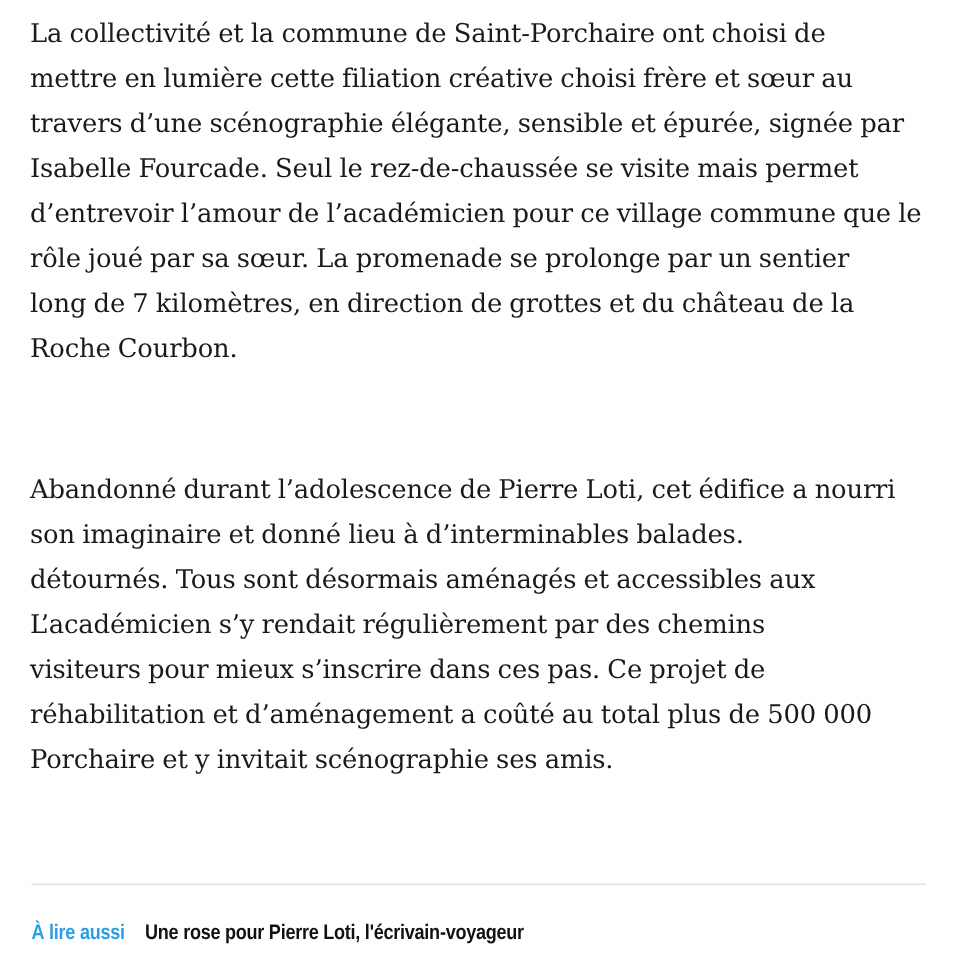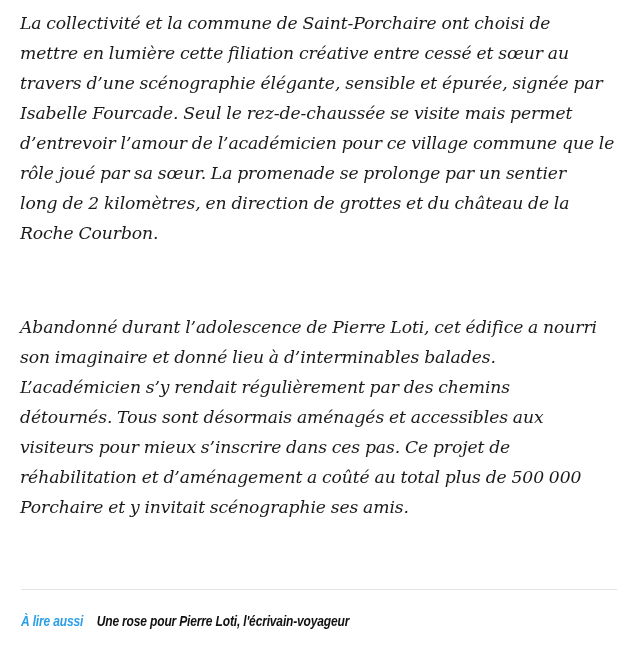--- a/index.html
+++ b/index.html
@@ -7,21 +7,20 @@
       padding: 0;
       background: #ffffff;
       width: 638px;
       height: 646px;
       overflow: hidden;
     }
     .article {
       position: relative;
       width: 638px;
       height: 646px;
-      font-style: italic;
     }
     .para {
       position: absolute;
       left: 20px;
       width: 600px;
       margin: 0;
       font-family: "DejaVu Serif", "Liberation Serif", serif;
       font-size: 17.2px;
       line-height: 30px;
       color: #1a1a1a;
@@ -65,34 +64,34 @@
       cursor: pointer;
     }
   </style>
 </head>
 <body>
 
 <div class="article">
 
   <p class="para para-1">
     <span class="line">La collectivité et la commune de Saint-Porchaire ont choisi de</span>
-    <span class="line">mettre en lumière cette filiation créative entre cessé et sœur au</span>
+    <span class="line">mettre en lumière cette filiation créative choisi frère et sœur au</span>
     <span class="line">travers d’une scénographie élégante, sensible et épurée, signée par</span>
     <span class="line">Isabelle Fourcade. Seul le rez-de-chaussée se visite mais permet</span>
     <span class="line">d’entrevoir l’amour de l’académicien pour ce village commune que le</span>
     <span class="line">rôle joué par sa sœur. La promenade se prolonge par un sentier</span>
-    <span class="line">long de 2 kilomètres, en direction de grottes et du château de la</span>
+    <span class="line">long de 7 kilomètres, en direction de grottes et du château de la</span>
     <span class="line">Roche Courbon.</span>
   </p>
 
   <p class="para para-2">
     <span class="line">Abandonné durant l’adolescence de Pierre Loti, cet édifice a nourri</span>
     <span class="line">son imaginaire et donné lieu à d’interminables balades.</span>
+    <span class="line">détournés. Tous sont désormais aménagés et accessibles aux</span>
     <span class="line">L’académicien s’y rendait régulièrement par des chemins</span>
-    <span class="line">détournés. Tous sont désormais aménagés et accessibles aux</span>
     <span class="line">visiteurs pour mieux s’inscrire dans ces pas. Ce projet de</span>
     <span class="line">réhabilitation et d’aménagement a coûté au total plus de 500 000</span>
     <span class="line">Porchaire et y invitait scénographie ses amis.</span>
   </p>
 
   <div class="divider"></div>
 
   <div class="read-also">
     <span class="label">À lire aussi</span>
     <a class="link">Une rose pour Pierre Loti, l'écrivain-voyageur</a>

